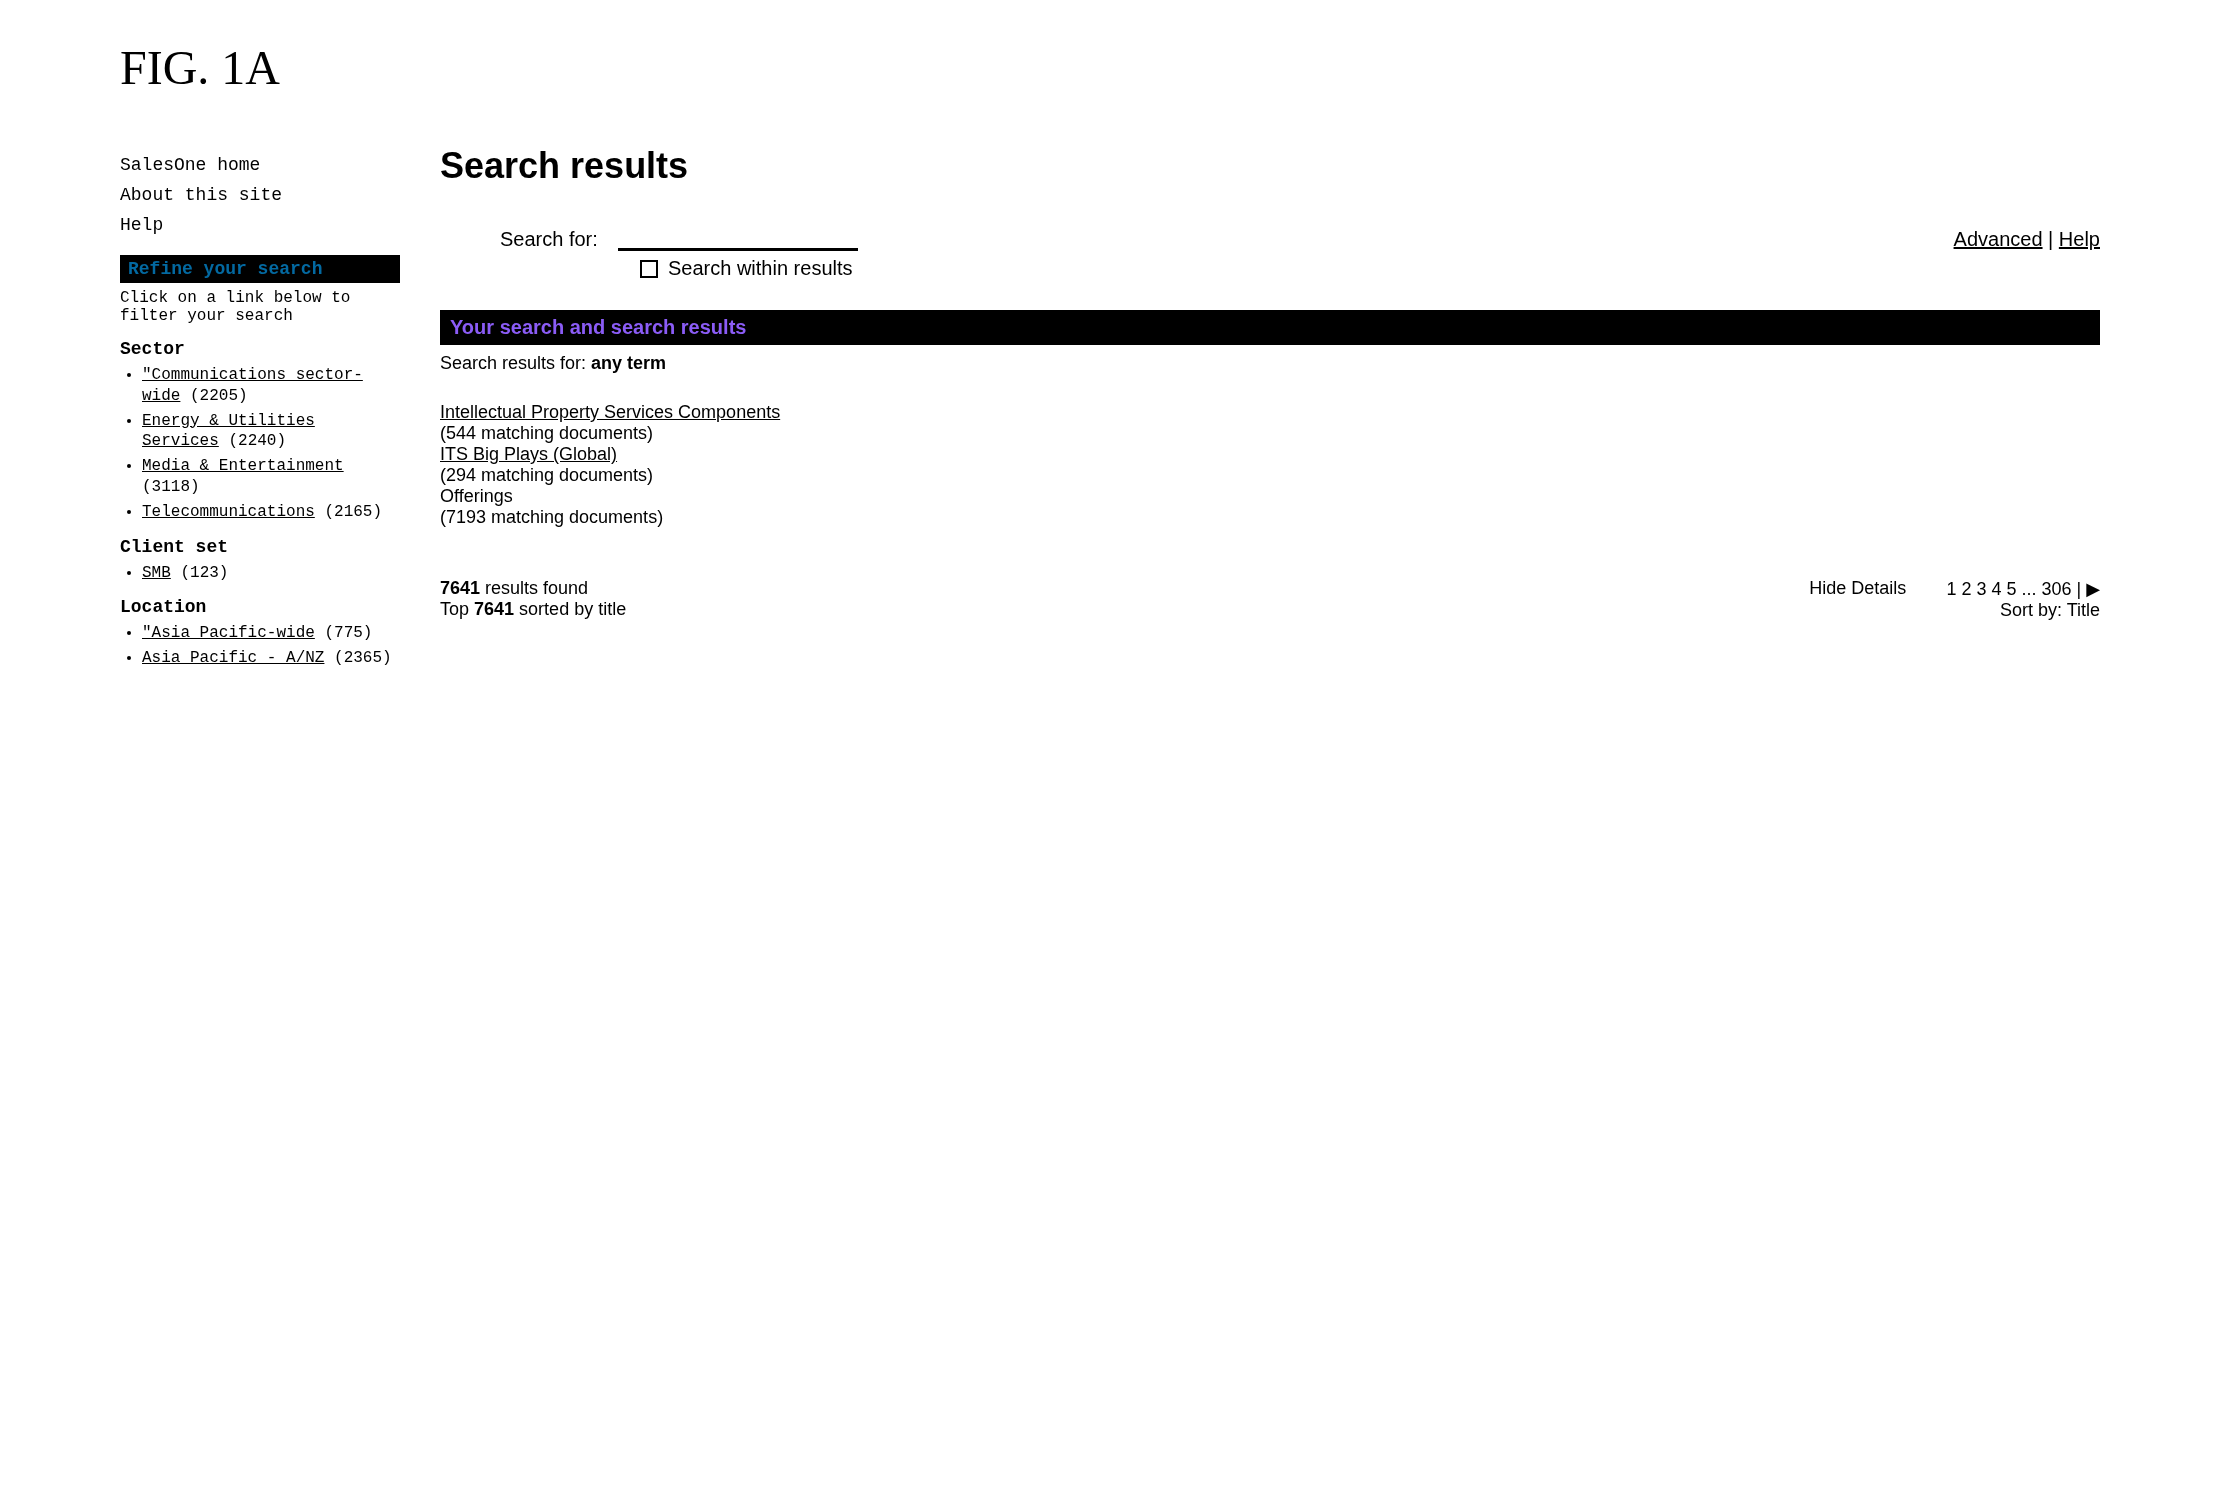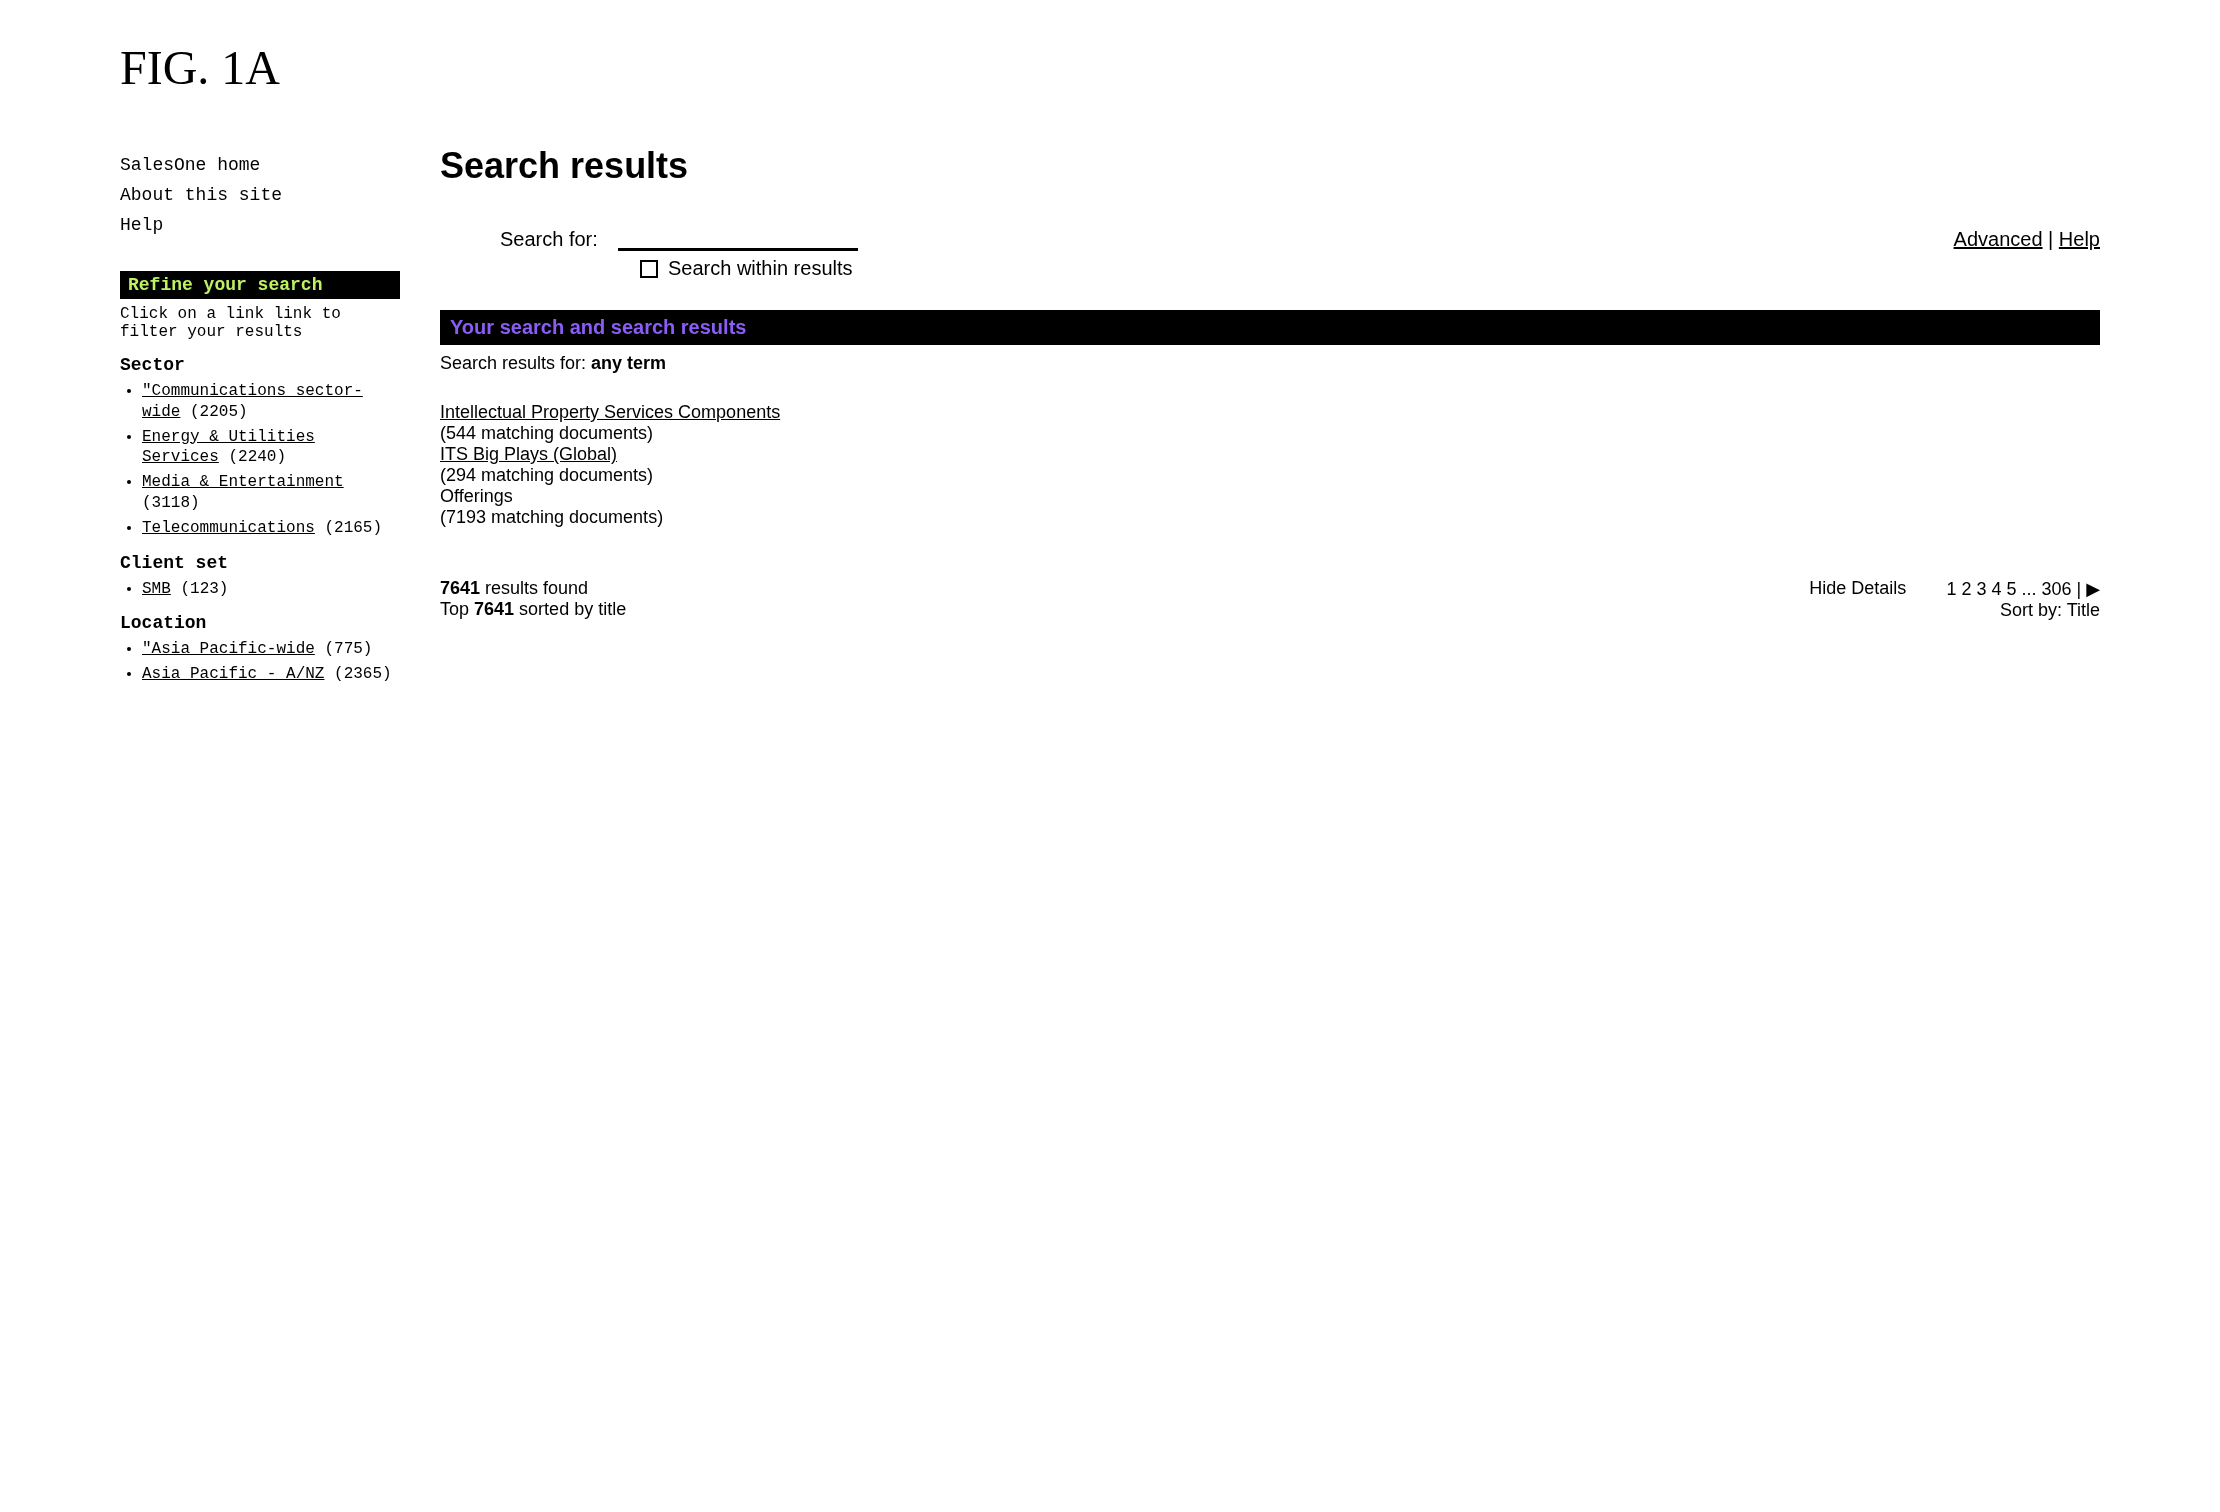--- a/index.html
+++ b/index.html
@@ -23,24 +23,24 @@
     width: 280px;
     flex-shrink: 0;
     font-family: Liberation Mono, monospace;
   }
   .nav-link {
     font-size: 18px;
     margin: 10px 0;
   }
   .refine-bar {
     background: #000;
-    color: #bef264;
+    color: #0369a1;
     font-weight: bold;
     padding: 4px 8px;
-    margin-top: 36px;
+    margin-top: 20px;
     font-size: 18px;
   }
   .refine-hint {
     font-size: 16px;
     margin: 6px 0 14px 0;
   }
   .facet-title {
     font-weight: bold;
     font-size: 18px;
     margin: 14px 0 6px 0;
@@ -137,21 +137,21 @@
 <div class="fig-label">FIG. 1A</div>
 
 <div class="layout">
 
   <div class="sidebar">
     <div class="nav-link">SalesOne home</div>
     <div class="nav-link">About this site</div>
     <div class="nav-link">Help</div>
 
     <div class="refine-bar">Refine your search</div>
-    <div class="refine-hint">Click on a link link to filter your results</div>
+    <div class="refine-hint">Click on a link below to filter your search</div>
 
     <div class="facet-title">Sector</div>
     <ul class="facet-list">
       <li>
         <span class="facet-link">"Communications sector-wide</span>
         <span>(2205)</span>
       </li>
       <li>
         <span class="facet-link">Energy &amp; Utilities Services</span>
         <span>(2240)</span>

